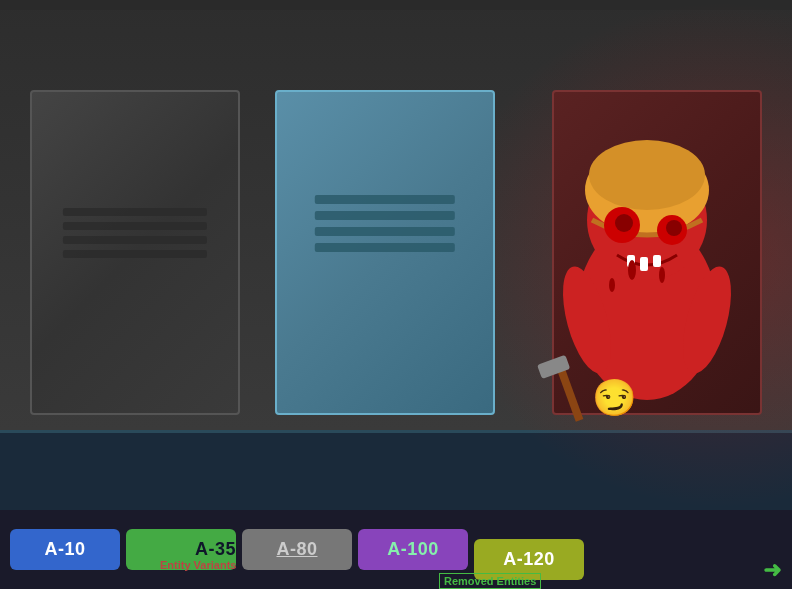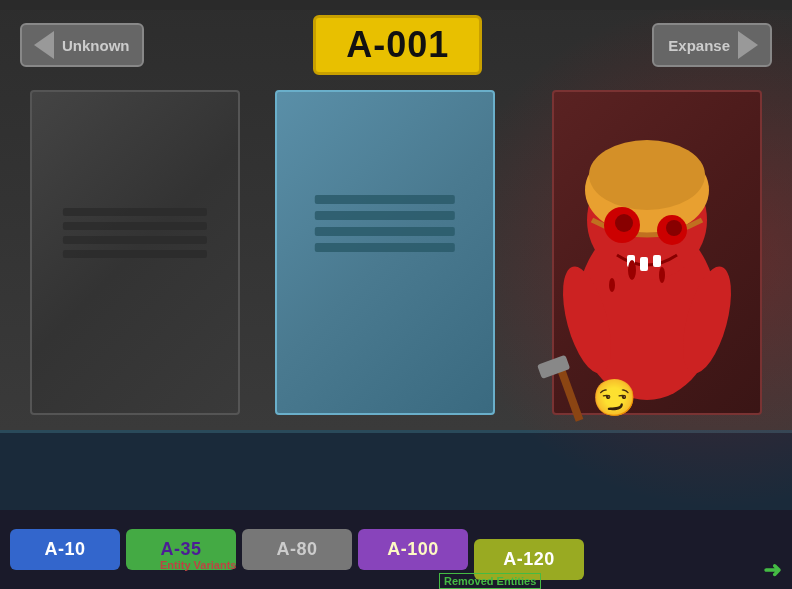--- a/index.html
+++ b/index.html
@@ -219,24 +219,24 @@
       font-size: 18px;
       font-weight: bold;
       cursor: pointer;
       min-width: 110px;
       text-align: center;
       font-family: Arial, sans-serif;
       letter-spacing: 0.5px;
     }
 
     .btn-blue { background: #3366cc; color: white; }
-    .btn-green { background: #44aa44; color: #4c1d95; }
+    .btn-green { background: #44aa44; color: #0f172a; text-align: right; }
     .btn-red { background: #aa3344; color: white; }
-    .btn-gray { background: #777; color: #ccc; }
-    .btn-purple { background: #8844bb; color: #fef9c3; }
+    .btn-gray { background: #777; color: #ccc; text-decoration: underline; }
+    .btn-purple { background: #8844bb; color: #86efac; }
     .btn-olive { background: #99aa22; color: white; margin-top: 20px; }
 
     
     .label-overlay {
       position: absolute;
       bottom: 8px;
       left: 160px;
       color: #bb4444;
       font-size: 11px;
       font-weight: bold;
@@ -342,33 +342,20 @@
       <rect x="5" y="255" width="30" height="15" fill="#888" rx="3" transform="rotate(-20 5 255)"></rect>
 
       <ellipse cx="100" cy="160" rx="4" ry="10" fill="#990000"></ellipse>
       <ellipse cx="130" cy="165" rx="3" ry="8" fill="#990000"></ellipse>
       <ellipse cx="80" cy="175" rx="3" ry="7" fill="#990000"></ellipse>
     </svg>
   </div>
 
   <div class="troll-face">😏</div>
 
-  <div class="header">
-    <div class="nav-arrow-left">
-      <div class="arrow-shape-left"></div>
-      <span class="nav-label">Unknown</span>
-    </div>
-    <div class="title-box">
-      <span class="title-text">A-001</span>
-    </div>
-    <div class="nav-arrow-right">
-      <span class="nav-label">Expanse</span>
-      <div class="arrow-shape-right"></div>
-    </div>
-  </div>
 </div>
 
 <div class="bottom-bar">
   <button class="nav-btn btn-blue">A-10</button>
   <button class="nav-btn btn-green">A-35</button>
   <button class="nav-btn btn-gray">A-80</button>
   <button class="nav-btn btn-purple">A-100</button>
   <button class="nav-btn btn-olive">A-120</button>
 </div>
 

